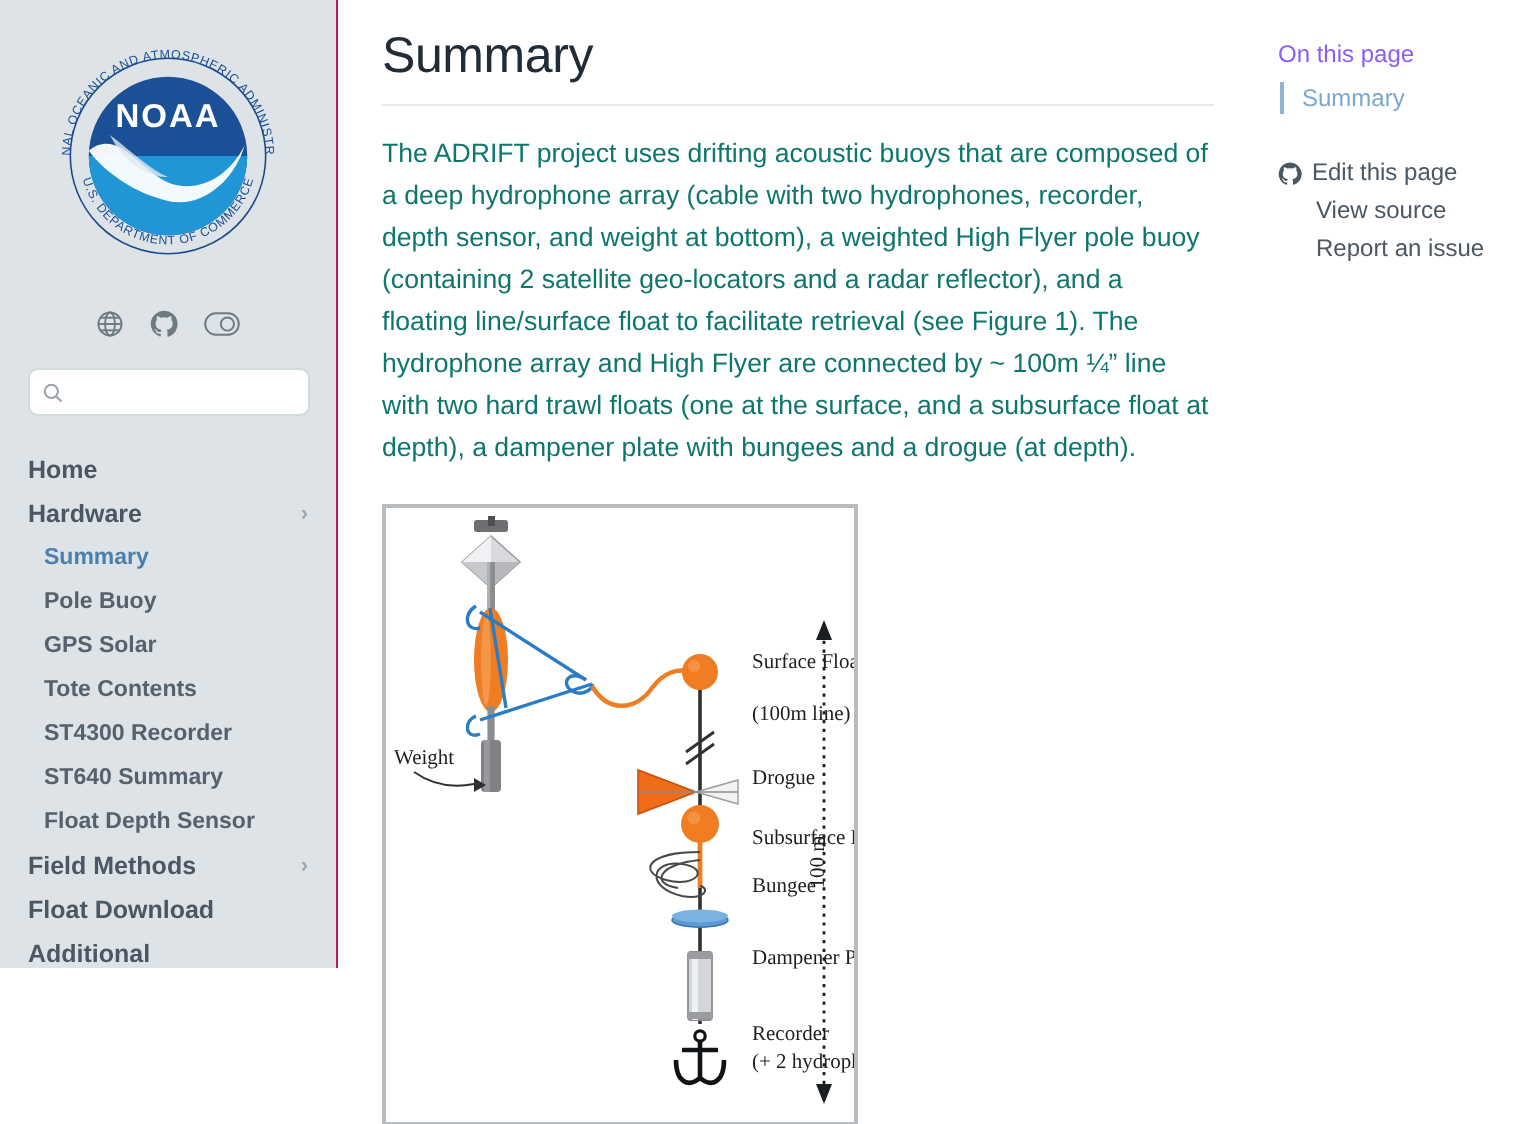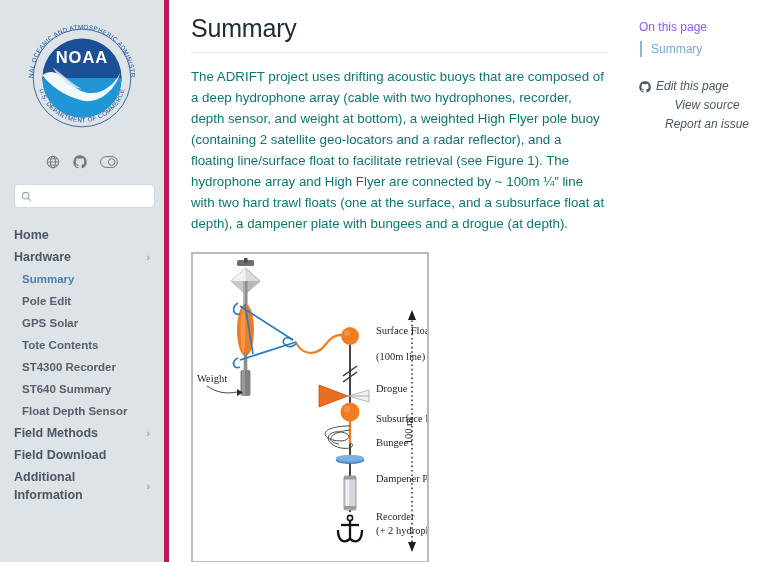--- a/index.html
+++ b/index.html
@@ -7,23 +7,23 @@
     margin: 0; padding: 0;
     width: 764px; height: 562px;
     overflow: hidden;
     background: #ffffff;
     font-family: "Liberation Sans", sans-serif;
   }
   .page { display: flex; width: 764px; height: 562px; }
 
   
   .sidebar {
-    width: 169px; min-width: 169px; height: 562px;
+    width: 169px; min-width: 169px; height: 484px;
     background: #dde3e6;
-    border-right: 5px solid #be185d;
+    border-right: 1px solid #be185d;
     padding: 0;
     position: relative;
     overflow: hidden;
   }
   .logo-wrap {
     padding: 12px 0 0 0;
     display: flex; justify-content: center; align-items: center;
   }
   .noaa-logo { width: 132px; height: 132px; display: block; }
 
@@ -119,27 +119,27 @@
   }
   .toc-link-row {
     display: flex; align-items: center;
     border-left: 2px solid #8fb6d8;
     padding: 1px 0 1px 9px;
     margin-left: 1px;
   }
   .toc-link {
     font-size: 12px; color: #7aa7cf; cursor: pointer;
   }
-  .toc-actions { margin-top: 20px; font-style: italic; }
+  .toc-actions { margin-top: 20px; }
   .toc-action {
     display: flex; align-items: center; gap: 5px;
     font-size: 12px; color: #4b5763;
     line-height: 19px; cursor: pointer;
   }
-  .toc-action.indent { padding-left: 19px; justify-content: center; }
+  .toc-action.indent { padding-left: 19px; }
   .gh-ic { color: #4b5763; display: inline-flex; }
 </style>
 </head>
 <body>
 
 <div class="page">
 
   <aside class="sidebar">
 
     <div class="logo-wrap">
@@ -204,21 +204,21 @@
         <span class="lbl">Home</span>
       </div>
       <div class="nav-item">
         <span class="lbl">Hardware</span>
         <span class="chev">›</span>
       </div>
       <div class="nav-item sub active">
         <span class="lbl">Summary</span>
       </div>
       <div class="nav-item sub">
-        <span class="lbl">Pole Edit</span>
+        <span class="lbl">Pole Buoy</span>
       </div>
       <div class="nav-item sub">
         <span class="lbl">GPS Solar</span>
       </div>
       <div class="nav-item sub">
         <span class="lbl">Tote Contents</span>
       </div>
       <div class="nav-item sub">
         <span class="lbl">ST4300 Recorder</span>
       </div>
@@ -226,21 +226,21 @@
         <span class="lbl">ST640 Summary</span>
       </div>
       <div class="nav-item sub">
         <span class="lbl">Float Depth Sensor</span>
       </div>
       <div class="nav-item">
         <span class="lbl">Field Methods</span>
         <span class="chev">›</span>
       </div>
       <div class="nav-item">
-        <span class="lbl">Field Download</span>
+        <span class="lbl">Float Download</span>
       </div>
       <div class="nav-item wrap2">
         <span class="lbl">Additional Information</span>
         <span class="chev">›</span>
       </div>
     </nav>
   </aside>
 
   <main class="main">
     <h1 class="page-title">Summary</h1>

